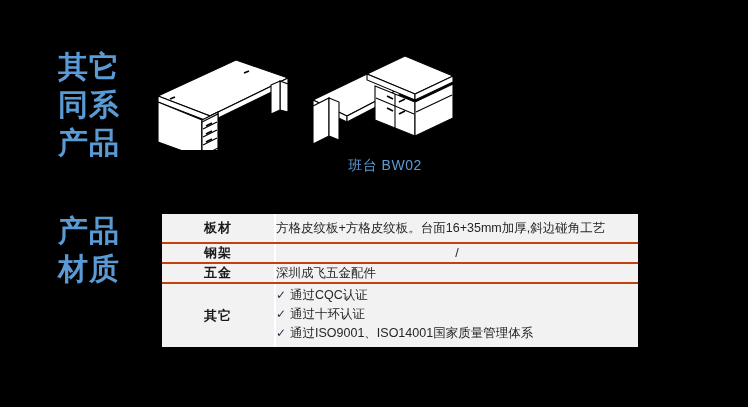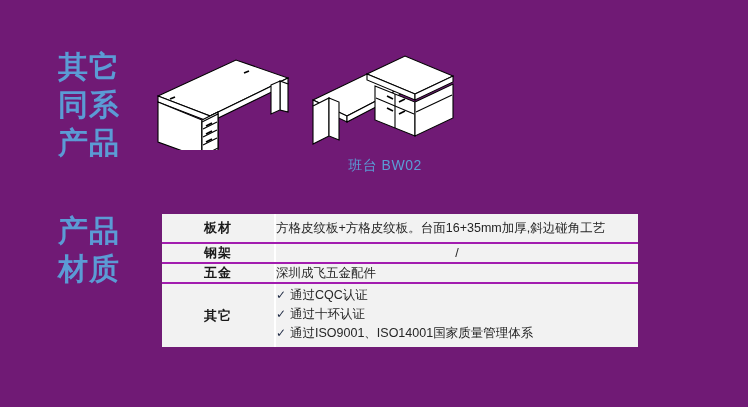--- a/index.html
+++ b/index.html
@@ -14,21 +14,21 @@
     position: relative;
     overflow: hidden;
     font-family: "Liberation Sans", "DejaVu Sans", sans-serif;
     color: #222222;
     -webkit-font-smoothing: antialiased;
   }
 
   .page {
     position: absolute;
     inset: 0;
-    background: #701a75;
+    background: #000000;
   }
 
   
   .section-heading {
     position: absolute;
     color: #5b9bd5;
     font-weight: bold;
     font-size: 30px;
     line-height: 38px;
     letter-spacing: 1px;
@@ -75,21 +75,21 @@
     left: 162px;
     top: 214px;
     width: 476px;
     background: #f2f2f2;
     border-collapse: collapse;
     table-layout: fixed;
     font-size: 12.5px;
   }
   .spec-table tr { background: #f2f2f2; }
   .spec-table td {
-    border-bottom: 2px solid #a21caf;
+    border-bottom: 2px solid #c2410c;
     vertical-align: middle;
     padding: 0;
   }
   .spec-table tr:last-child td { border-bottom: none; }
 
   .spec-label {
     width: 112px;
     text-align: center;
     font-weight: bold;
     font-size: 13px;

